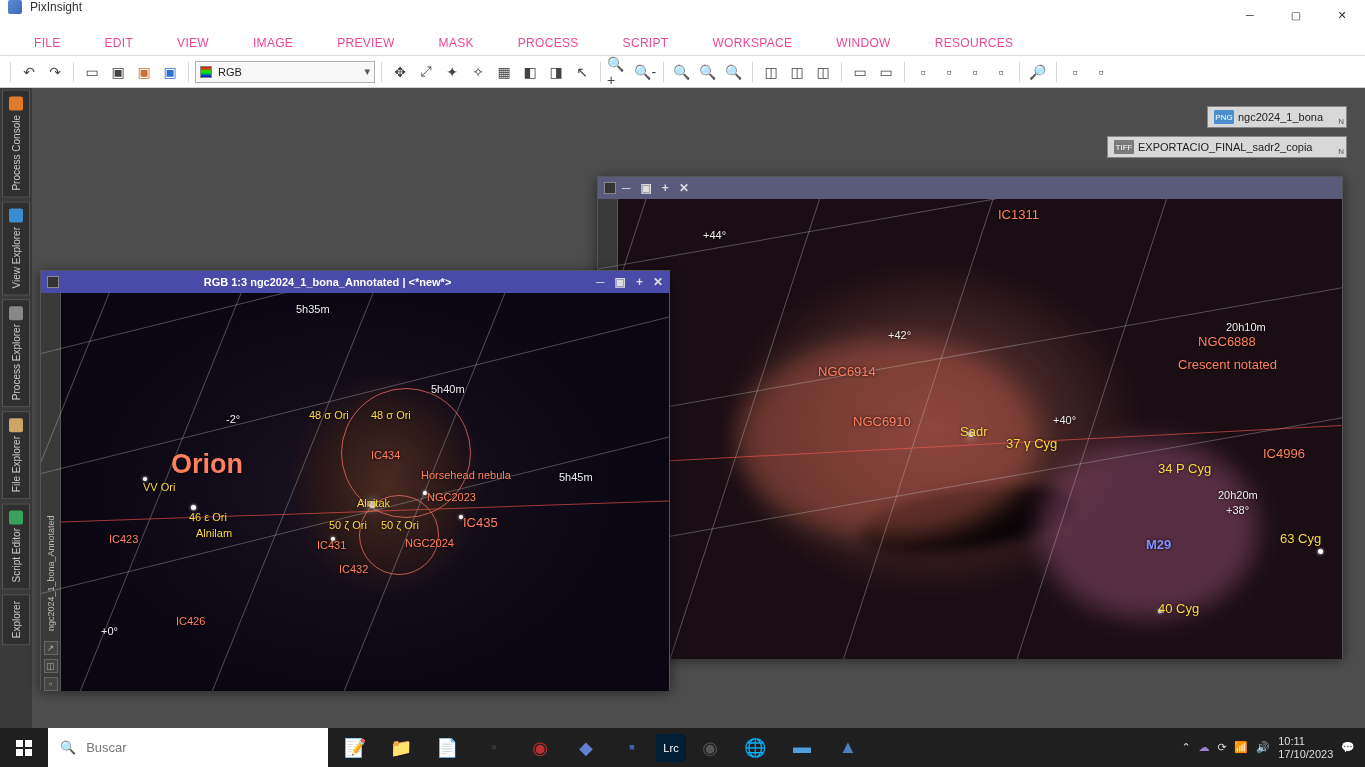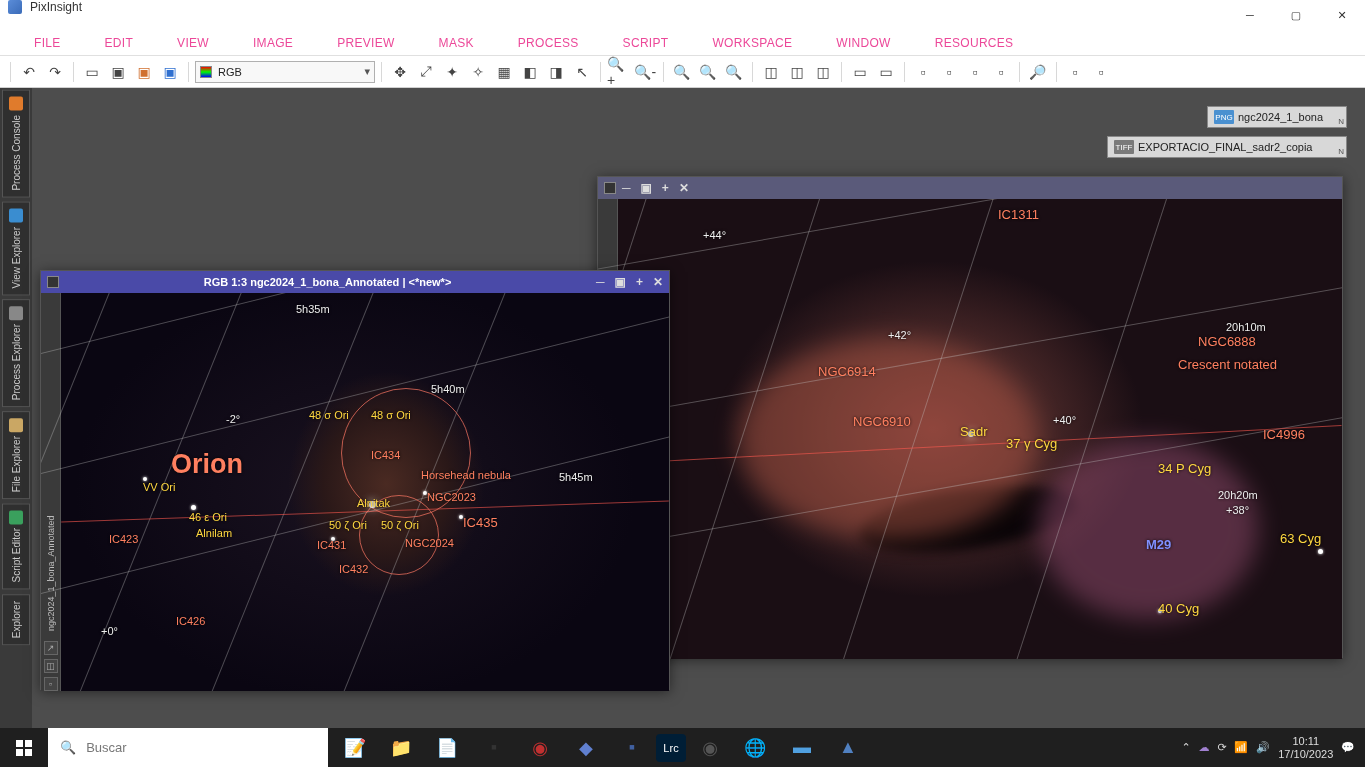--- a/index.html
+++ b/index.html
@@ -51,21 +51,21 @@
 .annot.white{color:#eee;font-size:11px}
 .annot.blue{color:#8090ff}
 .ring{position:absolute;border:1px solid rgba(255,120,100,.7);border-radius:50%}
 .star{position:absolute;width:4px;height:4px;background:#fff;border-radius:50%;box-shadow:0 0 3px #fff}
 .taskbar{position:absolute;left:0;bottom:0;right:0;height:39px;background:#1f1f1f;display:flex;align-items:center;color:#fff;font-size:12px}
 .taskbar .start{width:48px;height:39px;display:flex;align-items:center;justify-content:center;color:#fff}
 .taskbar .search{flex:0 0 280px;height:39px;background:#fff;color:#777;display:flex;align-items:center;padding:0 12px;gap:10px;font-size:13px}
 .taskbar .tbicons{display:flex;align-items:center;height:39px;margin-left:6px;gap:2px}
 .taskbar .tbicon{width:44px;height:39px;display:flex;align-items:center;justify-content:center;font-size:18px}
 .taskbar .tray{margin-left:auto;display:flex;align-items:center;gap:8px;padding:0 10px;font-size:11px;color:#ddd}
-.taskbar .clock{text-align:center;line-height:1.1;font-size:11px}
+.taskbar .clock{text-align:left;line-height:1.1;font-size:11px}
 .neb-blob{position:absolute;border-radius:50%;filter:blur(12px);opacity:.55}
 </style>
 </head>
 <body>
 
 <div class="titlebar">
   <div class="logo"></div>
   <div class="title">PixInsight</div>
   <div class="winbtns">
     <div>─</div>
@@ -218,21 +218,21 @@
         <span class="annot white" style="left:270px;top:130px">+42°</span>
         <span class="annot red" style="left:200px;top:165px">NGC6914</span>
         <span class="annot red" style="left:580px;top:135px">NGC6888</span>
         <span class="annot red" style="left:560px;top:158px">Crescent notated</span>
         <span class="annot white" style="left:608px;top:122px">20h10m</span>
         <span class="annot red" style="left:235px;top:215px">NGC6910</span>
         <span class="annot yellow" style="left:342px;top:225px">Sadr</span>
         <span class="annot white" style="left:435px;top:215px">+40°</span>
         <span class="annot yellow" style="left:388px;top:237px">37 γ Cyg</span>
         <span class="annot yellow" style="left:540px;top:262px">34 P Cyg</span>
-        <span class="annot red" style="left:645px;top:228px">IC4996</span>
+        <span class="annot red" style="left:645px;top:247px">IC4996</span>
         <span class="annot white" style="left:600px;top:290px">20h20m</span>
         <span class="annot white" style="left:608px;top:305px">+38°</span>
         <span class="annot blue" style="left:528px;top:338px;font-weight:600">M29</span>
         <span class="annot yellow" style="left:662px;top:332px">63 Cyg</span>
         <span class="annot yellow" style="left:540px;top:402px">40 Cyg</span>
       </div>
     </div>
   </div>
 
   <div class="astrowin active" style="left:40px;top:182px;width:630px;height:420px">

